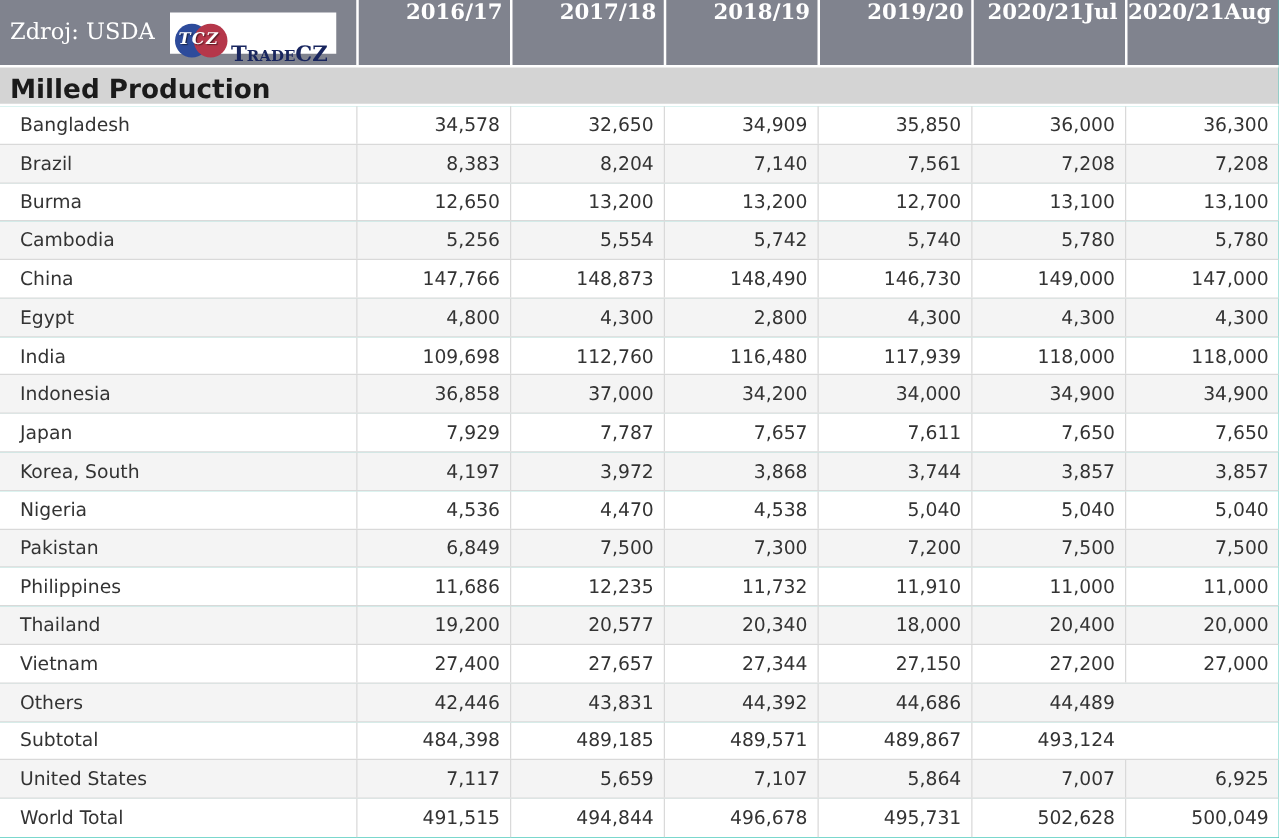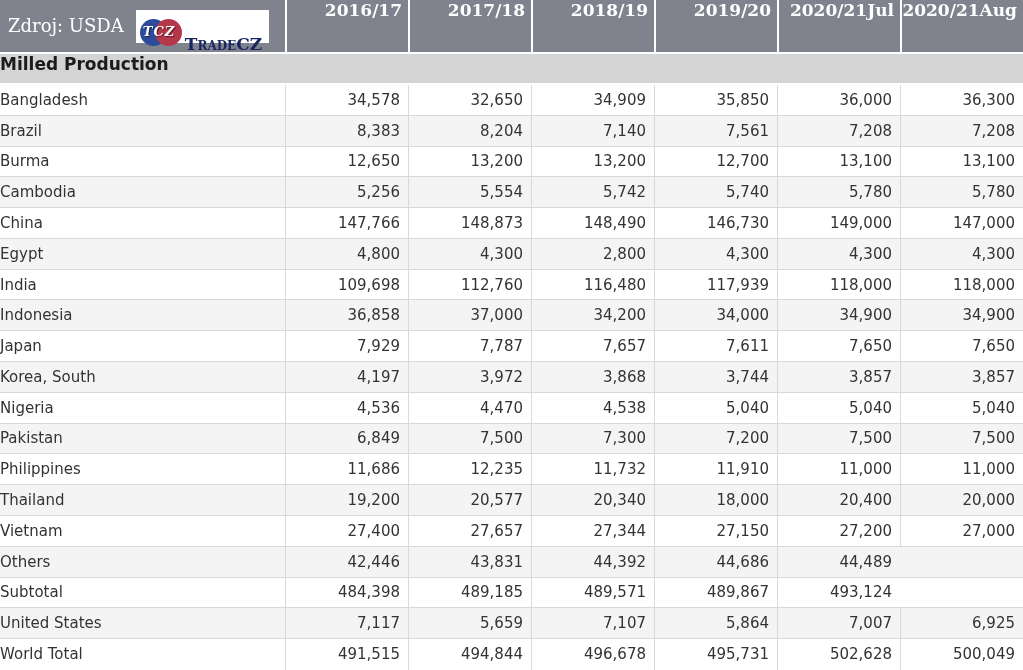--- a/index.html
+++ b/index.html
@@ -49,38 +49,38 @@
   }
   .logo-text {
     font-family: "DejaVu Serif", serif; font-variant: small-caps;
     font-weight: bold; font-size: 17px; color: #18255e; white-space: nowrap; margin-top: 36px;
   }
 
   
   .band {
     height: 33px; background: #d4d4d4;
     border-top: 2px solid #fff; border-bottom: 2px solid #fff;
-    display: flex; align-items: flex-start; 
-    font-weight: bold; font-size: 17px; color: #1b1b1b;
+    display: flex; align-items: flex-end; padding-left: 8px;
+    font-weight: bold; font-size: 21px; color: #1b1b1b;
   }
 
   
   .tbody { height: 585px; }
   .row {
     display: grid; grid-template-columns: 285px repeat(6, 1fr);
     height: calc(585px / 19);
     background: #fff; border-bottom: 1px solid #d9d9d9;
   }
   .row:last-child { border-bottom: none; }
   .row.alt { background: #f4f4f4; }
   .cell {
     display: flex; align-items: center;
     font-size: 15px; color: #333; overflow: hidden; white-space: nowrap;
   }
-  .cell.name { padding-left: 0; justify-content: flex-start; }
+  .cell.name { padding-left: 16px; justify-content: flex-start; }
   .cell.num  { padding-right: 8px; justify-content: flex-end; border-left: 1px solid #d9d9d9; }
 </style>
 </head>
 <body>
 
 <div class="app">
 
   <div class="header">
     <div class="hcell first">
       <span>Zdroj: USDA</span>

